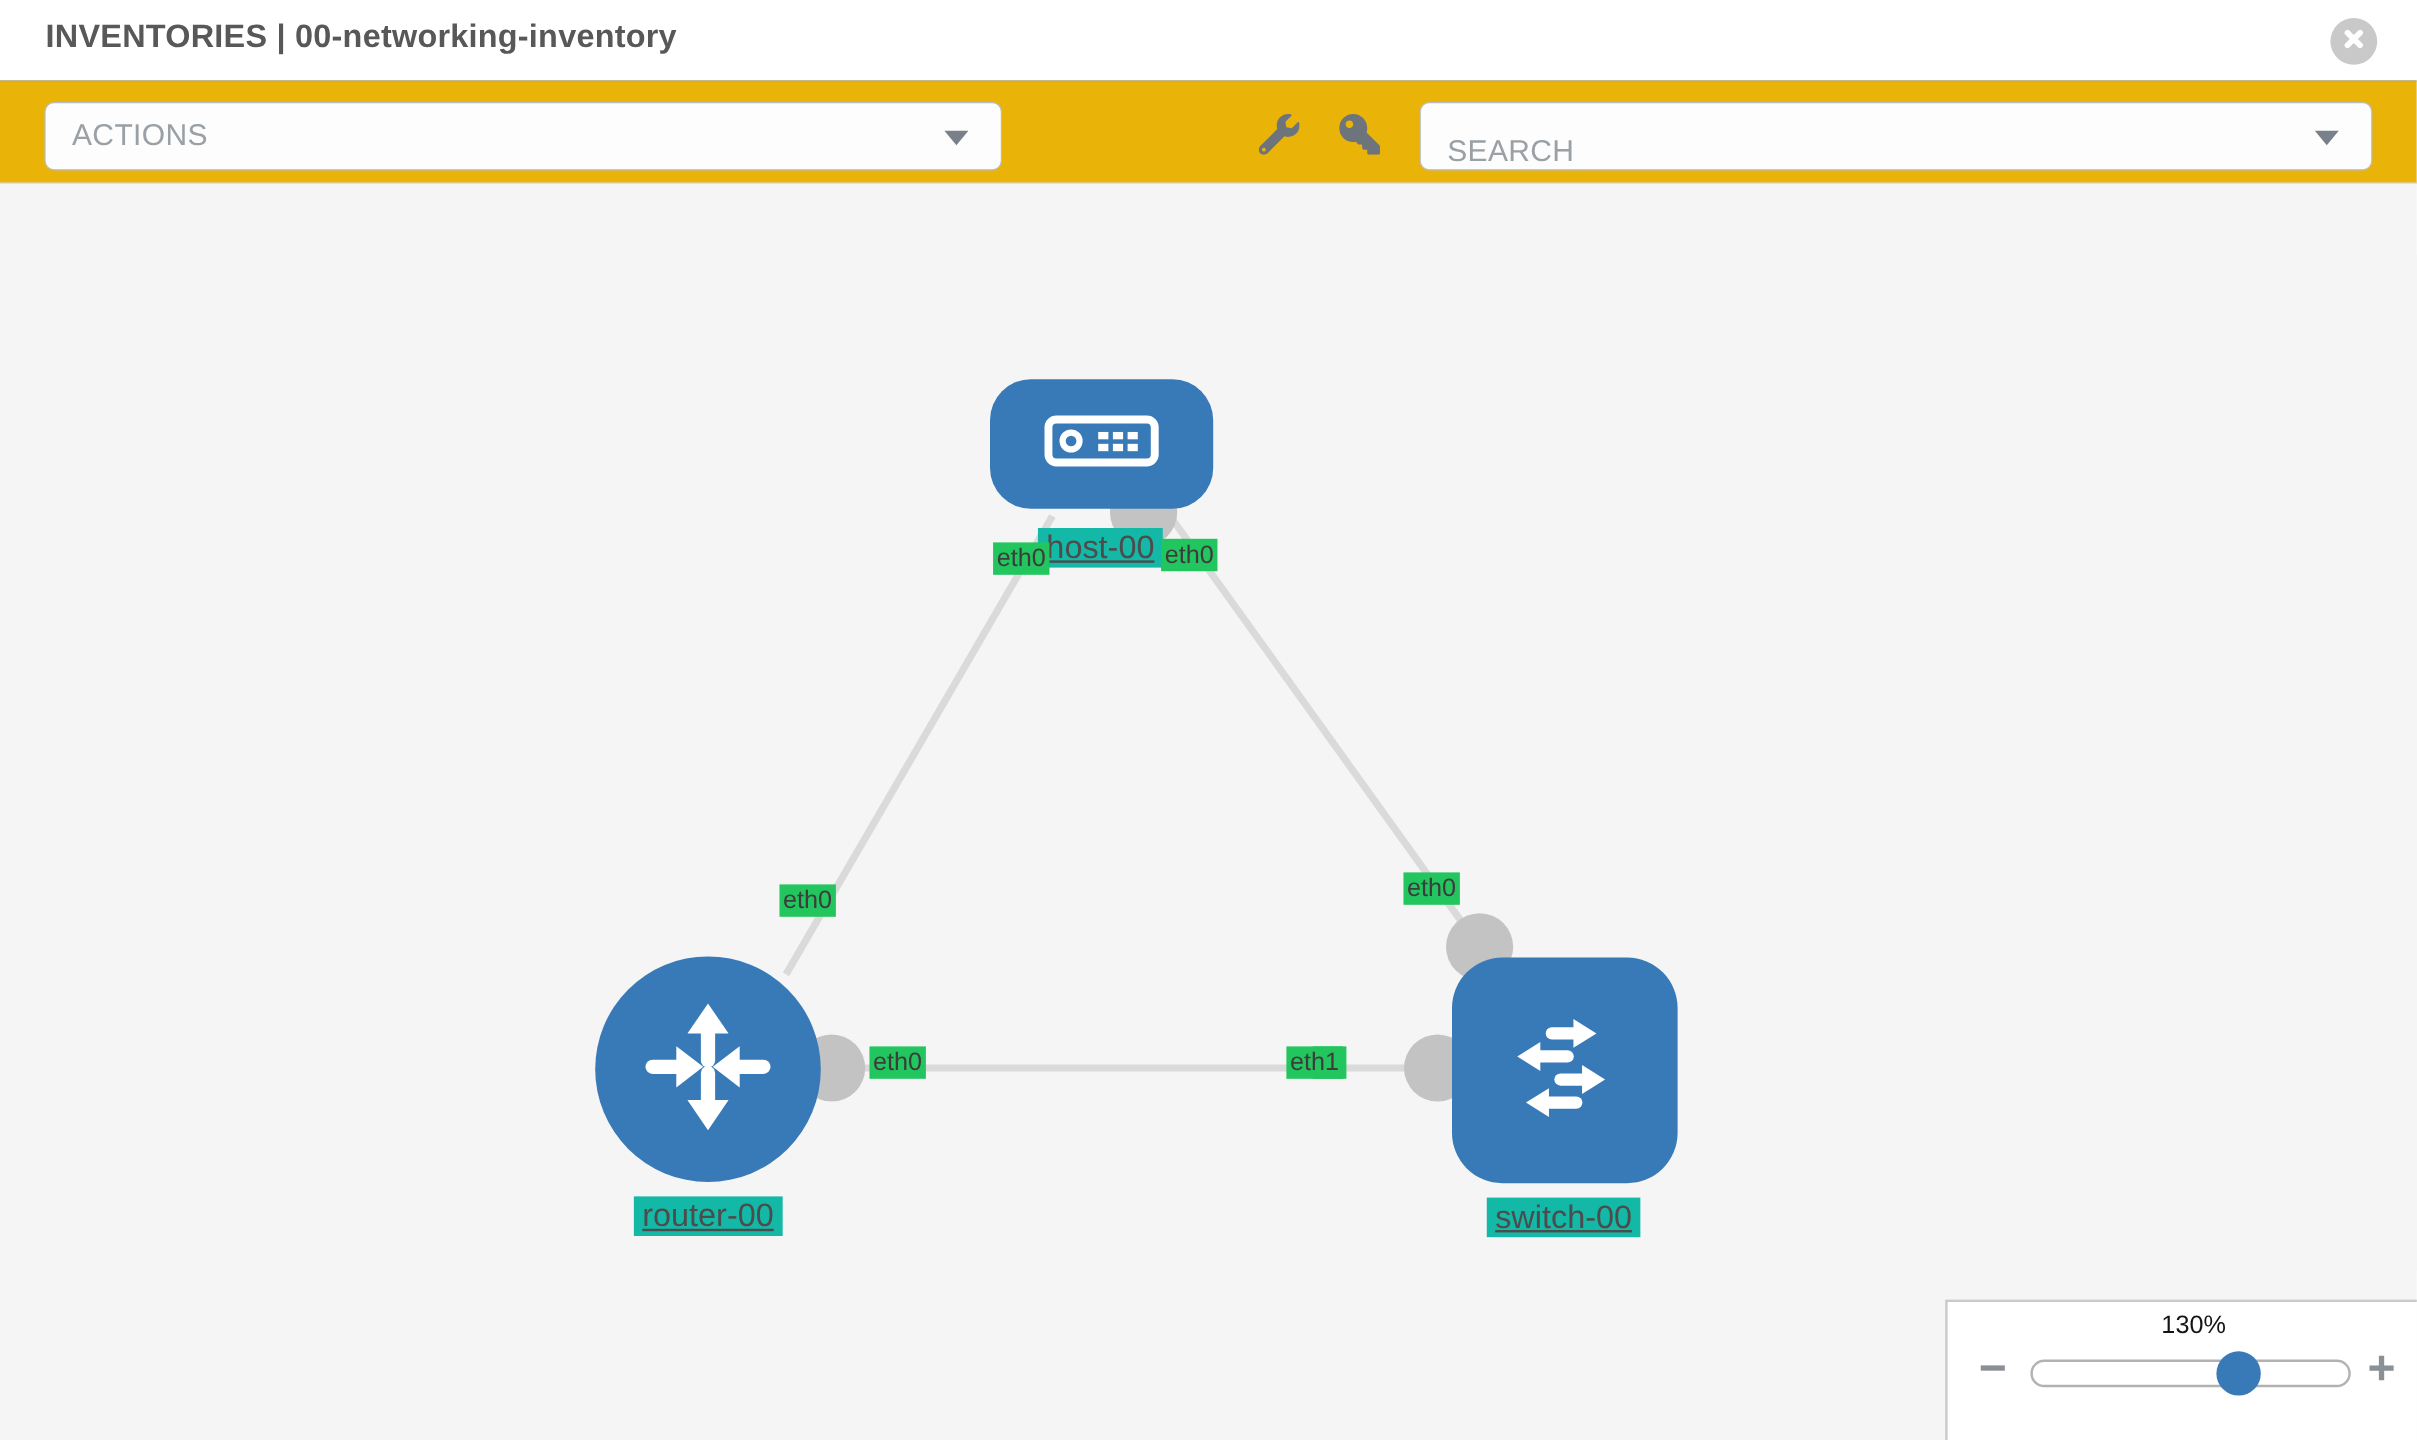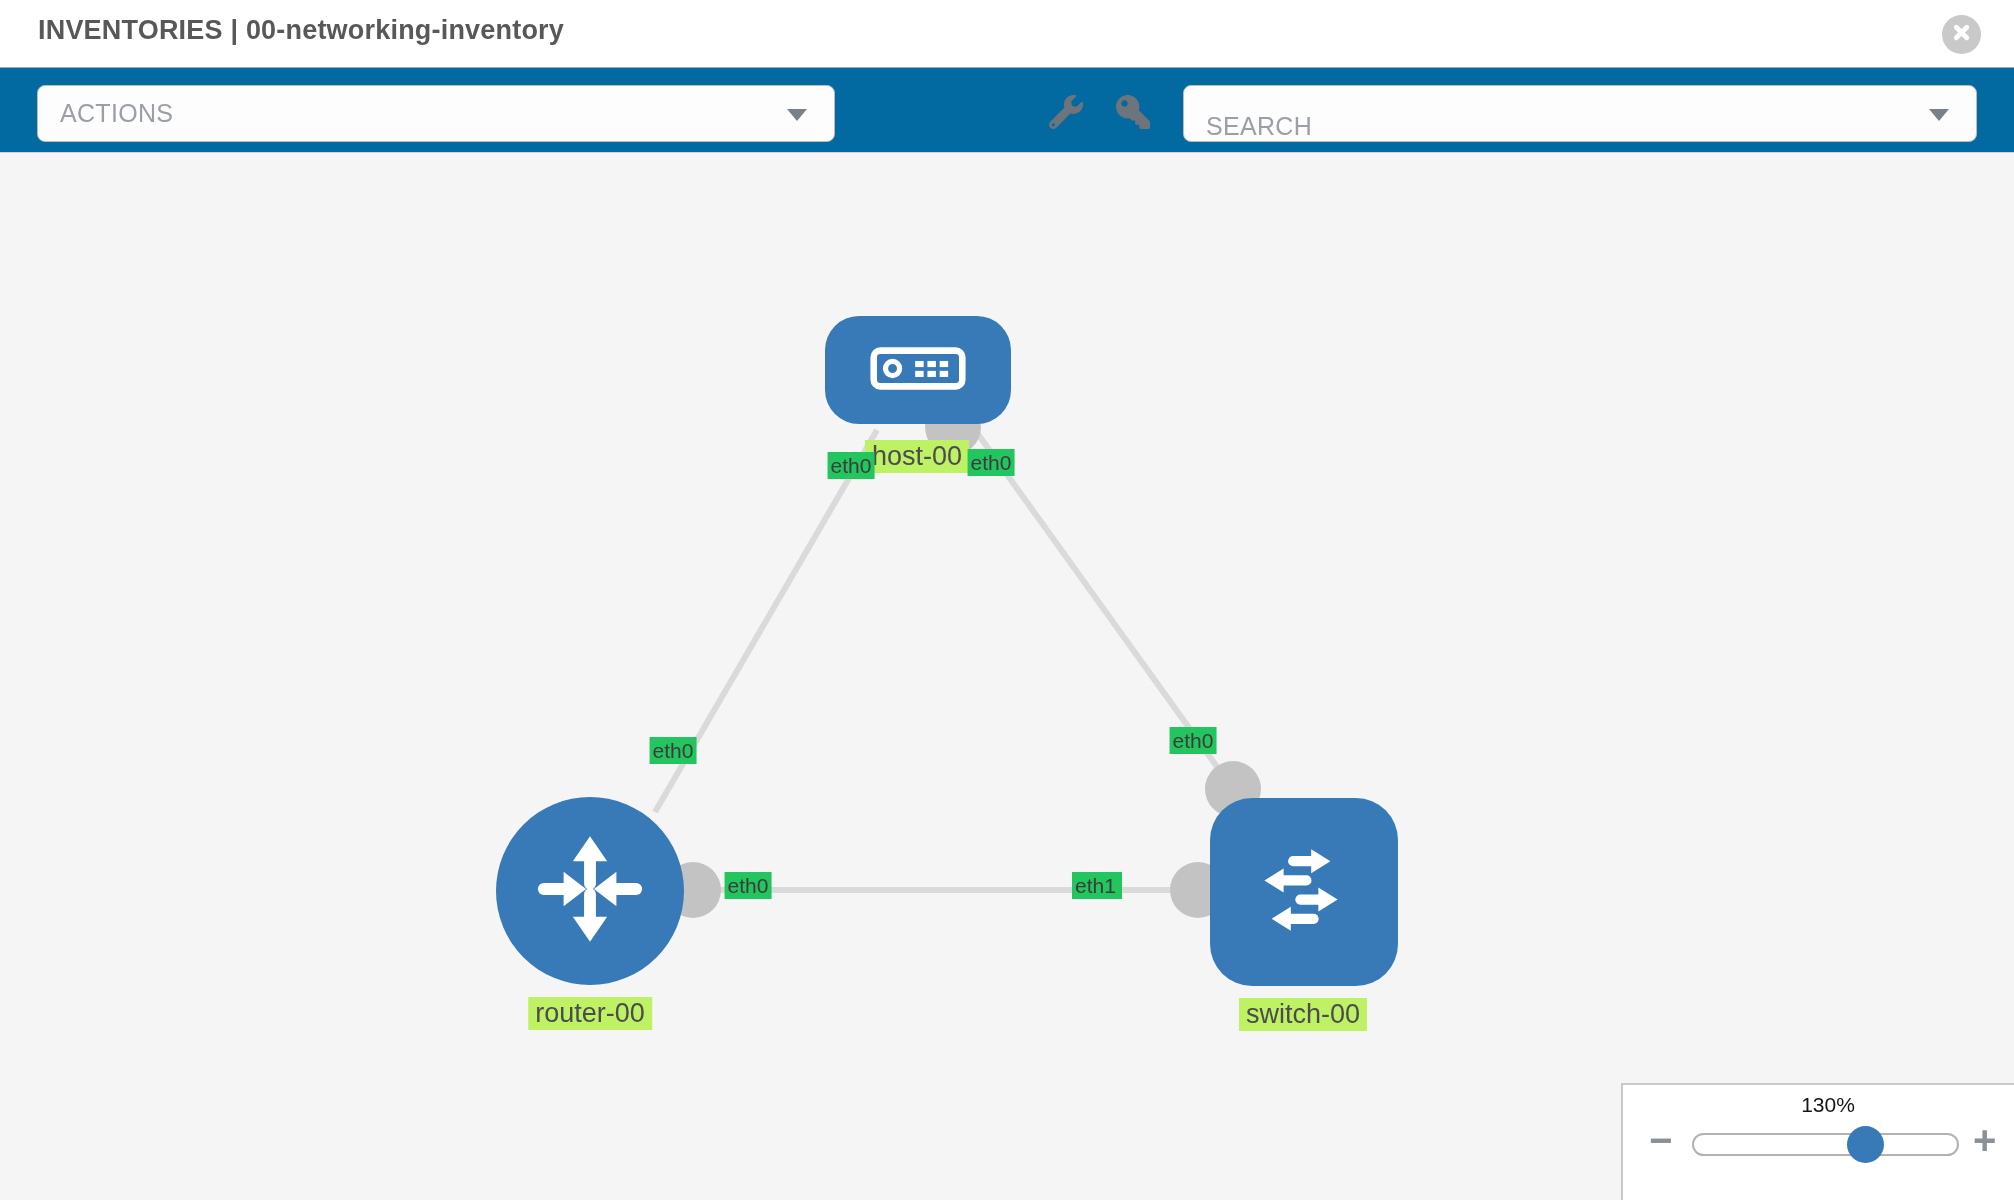--- a/index.html
+++ b/index.html
@@ -20,21 +20,21 @@
   }
   .close-btn {
     position: absolute; right: 33px; top: 15px; width: 39px; height: 39px;
     border-radius: 50%; background: #c9c9c9;
     display: flex; align-items: center; justify-content: center; cursor: pointer;
   }
 
   
   .toolbar {
     position: absolute; top: 67px; left: 0; width: 2014px; height: 86px;
-    background: #0369a1; border-top: 1px solid #a9a9a9; border-bottom: 1px solid #d4d4d4;
+    background: #eab308; border-top: 1px solid #a9a9a9; border-bottom: 1px solid #d4d4d4;
   }
   .dropdown {
     position: absolute; top: 17px; height: 57px;
     background: #fdfdfd; border: 1px solid #b9bcbf; border-radius: 8px;
     display: flex; align-items: center; cursor: pointer;
   }
   .dropdown .dd-label {
     padding-left: 22px; font-size: 25px; color: #9aa0a5; letter-spacing: 0.3px;
   }
   .caret {
@@ -60,22 +60,22 @@
   }
   .graph-svg { position: absolute; top: 0; left: 0; }
 
   .node { position: absolute; background: #377ab7; display: flex; align-items: center; justify-content: center; cursor: pointer; }
   .node-host   { left: 825px; top: 316px; width: 186px; height: 108px; border-radius: 34px; }
   .node-router { left: 496px; top: 797px; width: 188px; height: 188px; border-radius: 50%; }
   .node-switch { left: 1210px; top: 798px; width: 188px; height: 188px; border-radius: 42px; }
 
   .node-label {
     position: absolute; transform: translateX(-50%);
-    background: #bef264; color: #4c4c4c;
-    font-size: 27px; line-height: 33px; padding: 0 7px; white-space: nowrap;
+    background: #14b8a6; color: #4c4c4c;
+    font-size: 27px; line-height: 33px; padding: 0 7px; white-space: nowrap; text-decoration: underline;
   }
   .lbl-host   { left: 917px;  top: 440px; }
   .lbl-router { left: 590px;  top: 997px; }
   .lbl-switch { left: 1303px; top: 998px; text-align: center; }
 
   .port-label {
     position: absolute; transform: translateX(-50%);
     background: #22c55e; color: #3c3c3c;
     font-size: 21px; line-height: 25px; padding: 1px 3px; white-space: nowrap;
   }

